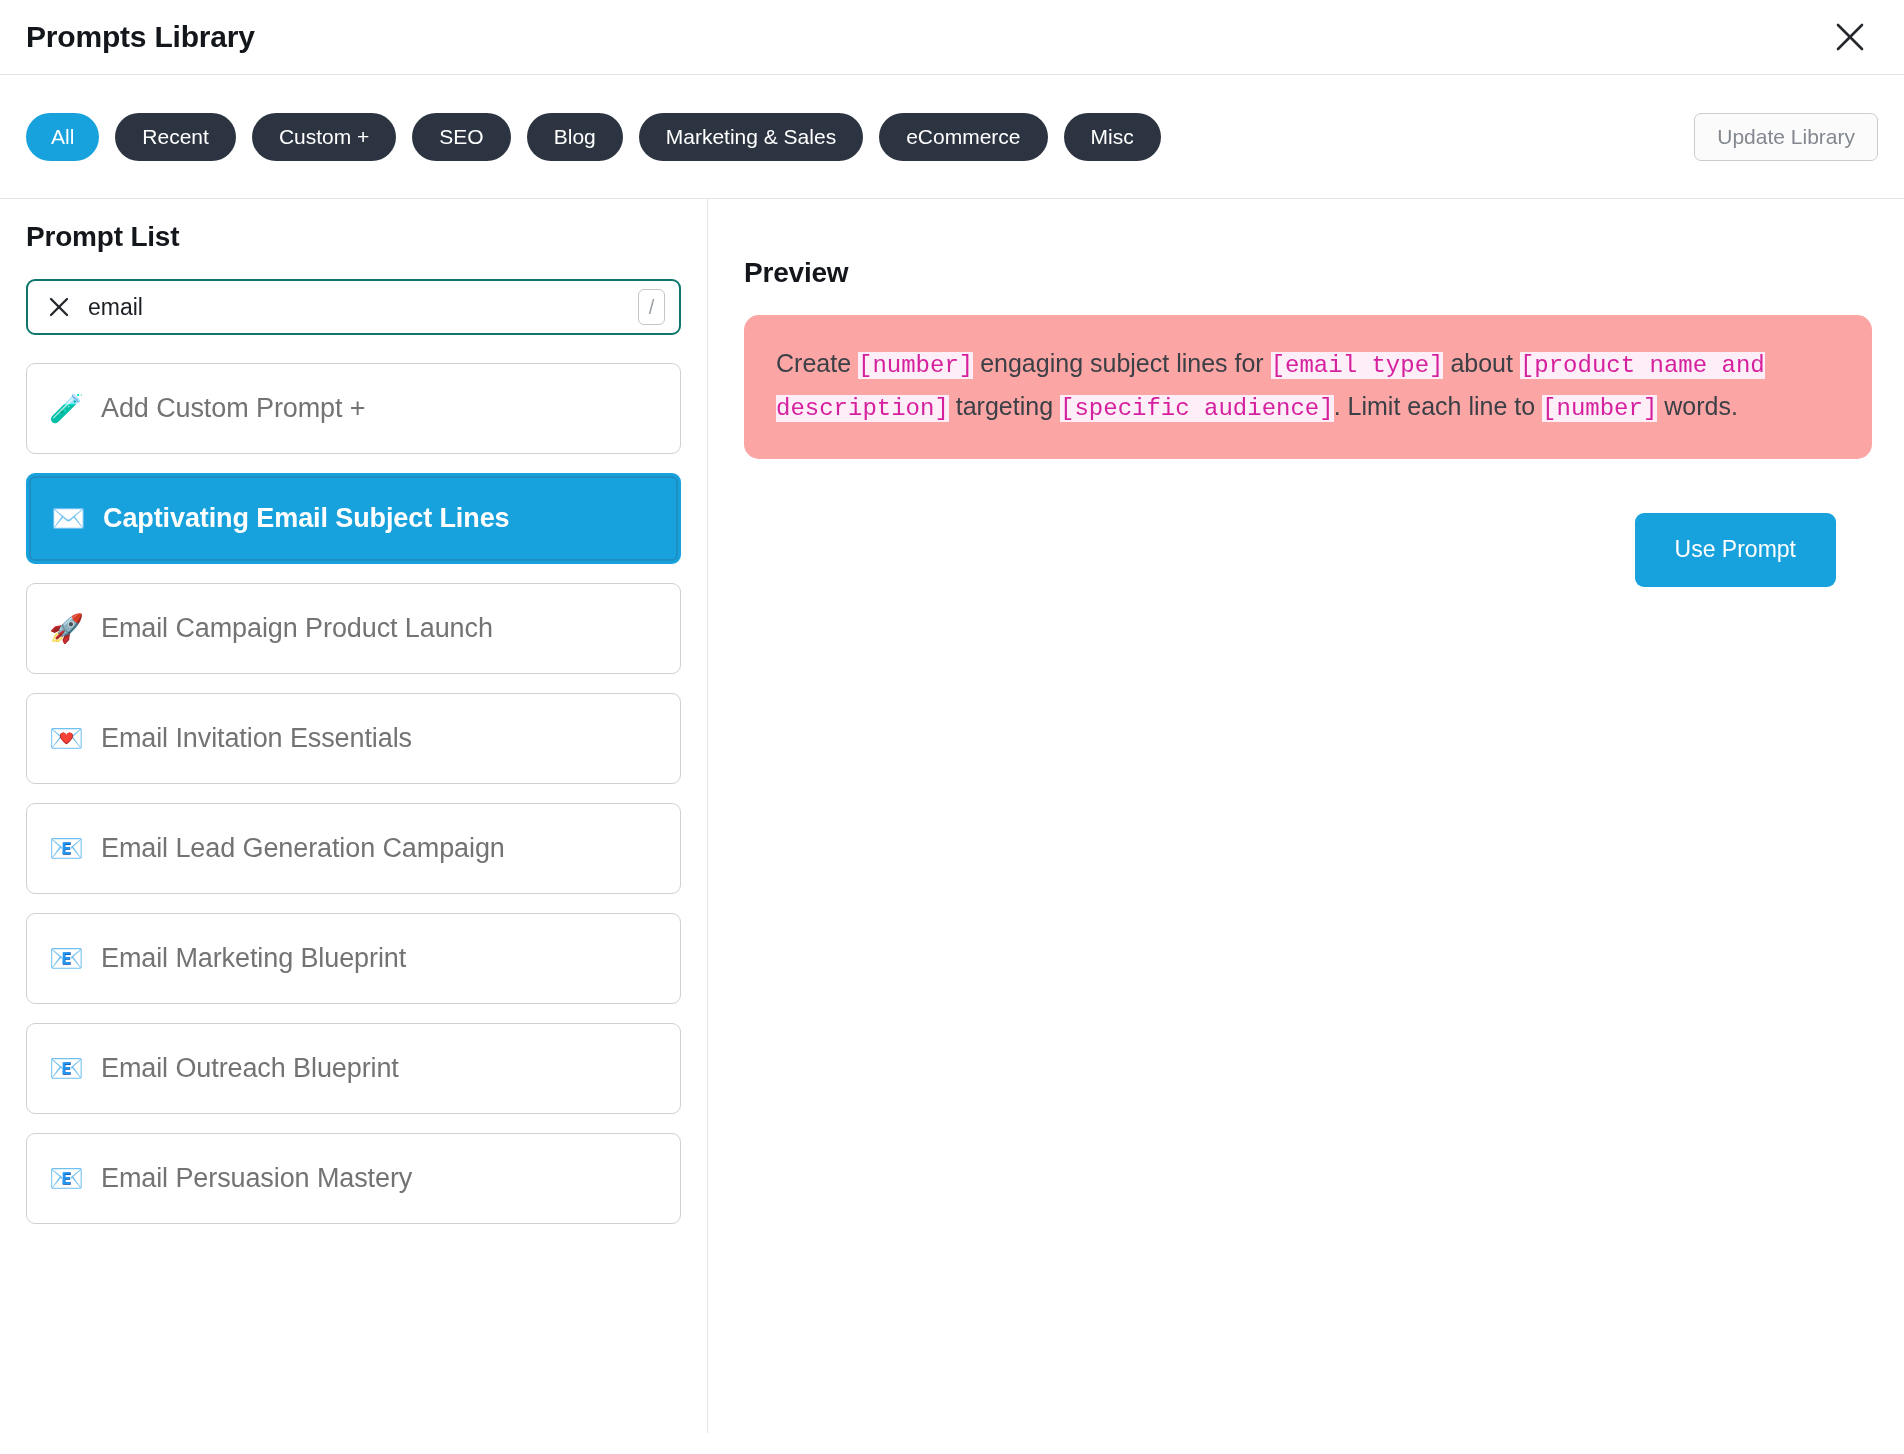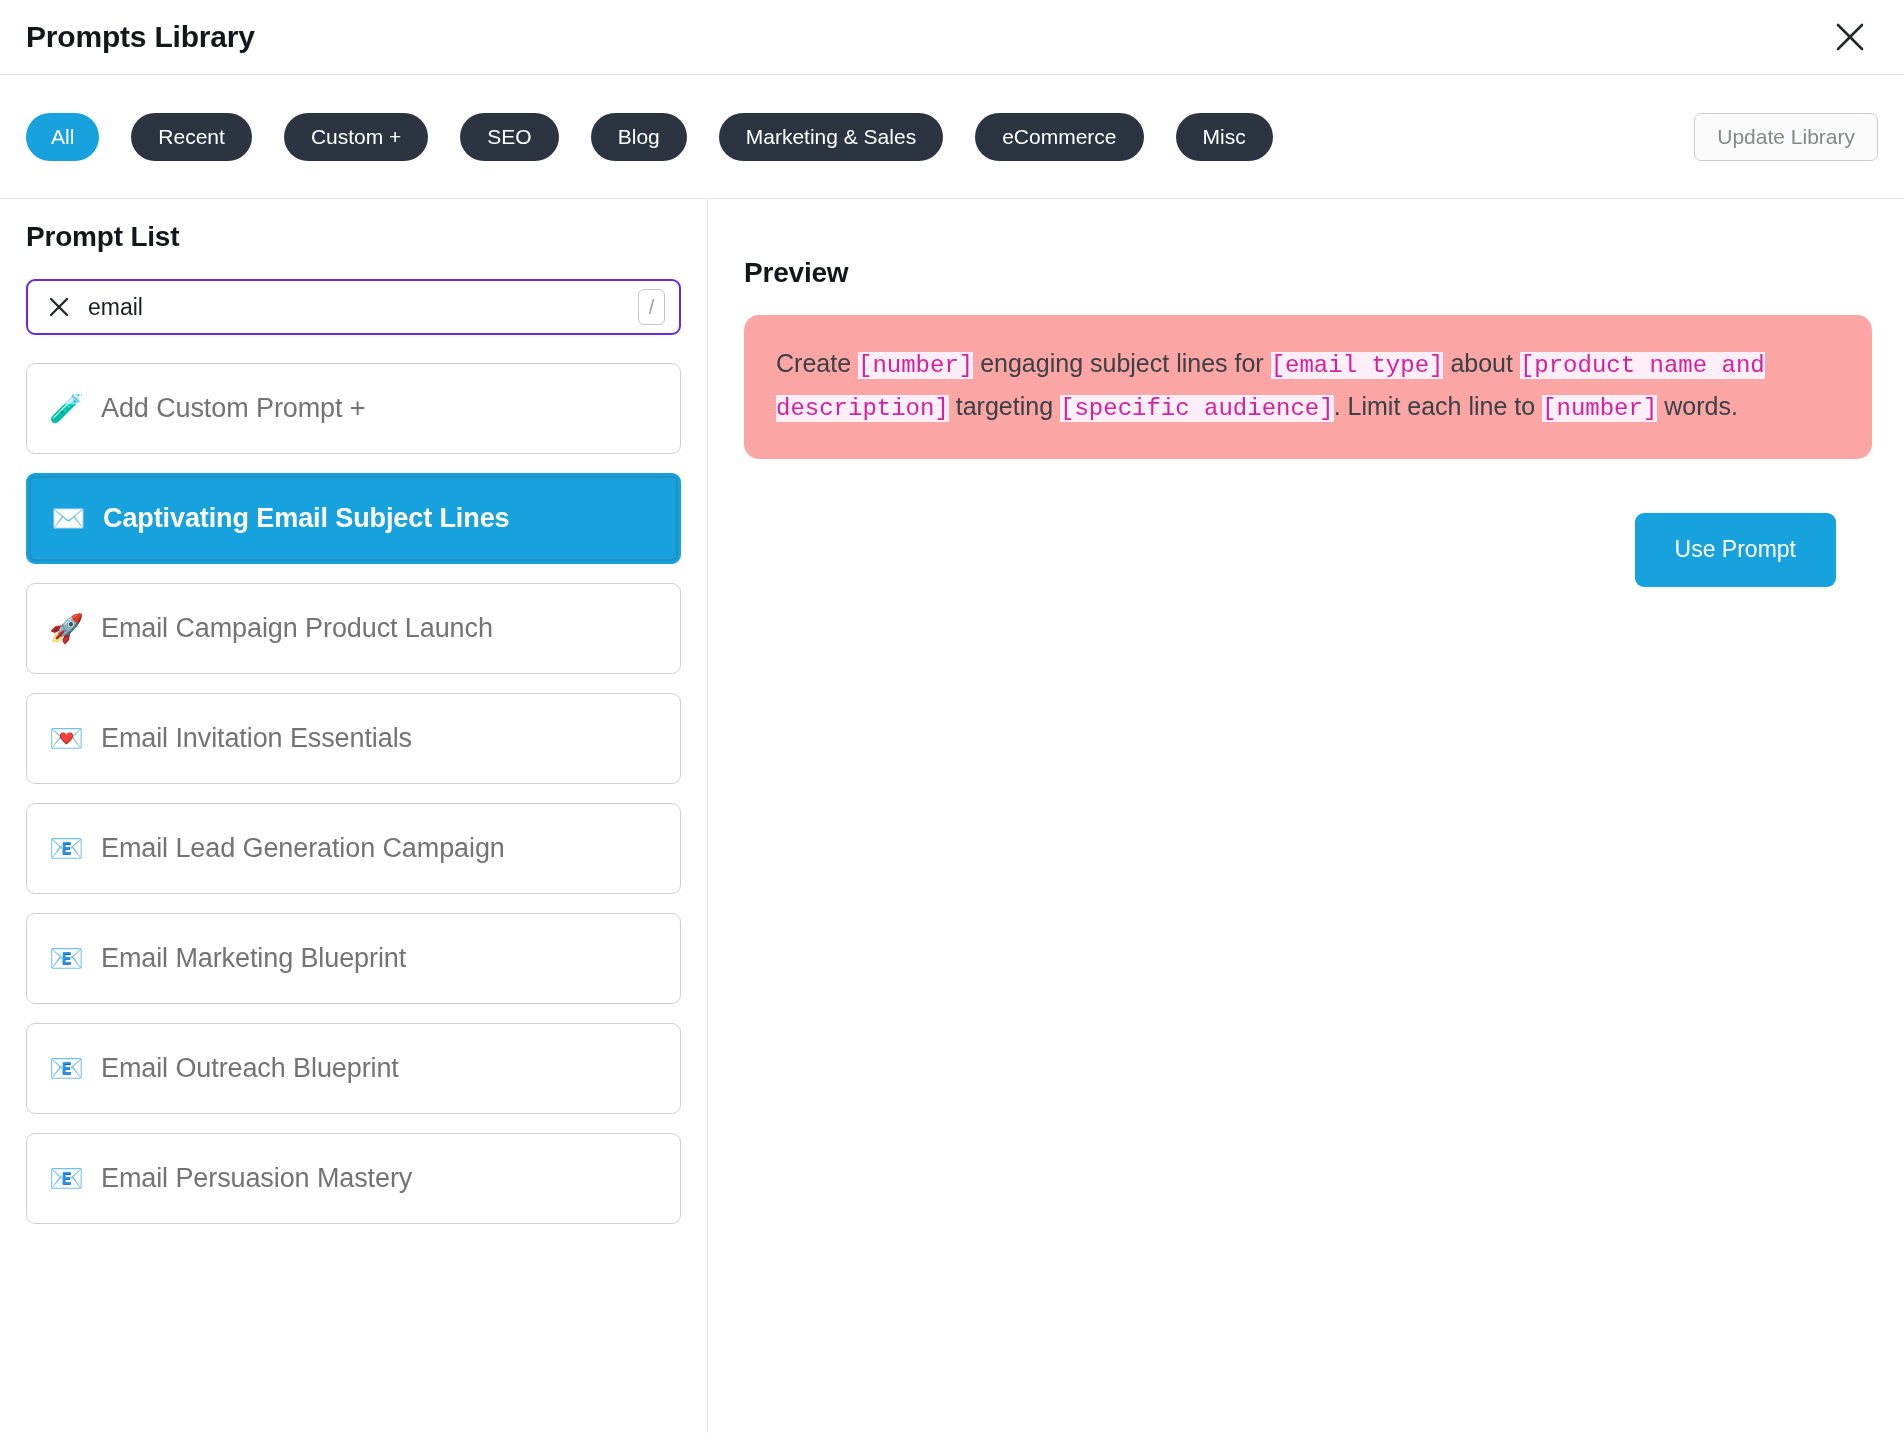--- a/index.html
+++ b/index.html
@@ -53,21 +53,21 @@
     position: relative;
     height: 124px;
     border-bottom: 1px solid #e2e4e7;
     display: flex;
     align-items: center;
     padding: 0 26px;
   }
   .cat-pills {
     display: flex;
     align-items: center;
-    gap: 32px;
+    gap: 16px;
   }
   .pill {
     height: 48px;
     padding: 0 27px;
     border-radius: 26px;
     background: #2b3440;
     color: #ffffff;
     font-size: 21px;
     display: flex;
     align-items: center;
@@ -123,21 +123,21 @@
     font-weight: bold;
     color: #13171c;
     margin: 0 0 26px 0;
     letter-spacing: -0.2px;
   }
 
   
   .search-wrap {
     position: relative;
     height: 56px;
-    border: 2px solid #6d28d9;
+    border: 2px solid #0f766e;
     border-radius: 9px;
     display: flex;
     align-items: center;
     padding: 0 14px 0 18px;
     background: #fff;
     margin-bottom: 28px;
   }
   .clear-icon {
     flex: 0 0 auto;
     width: 26px;

